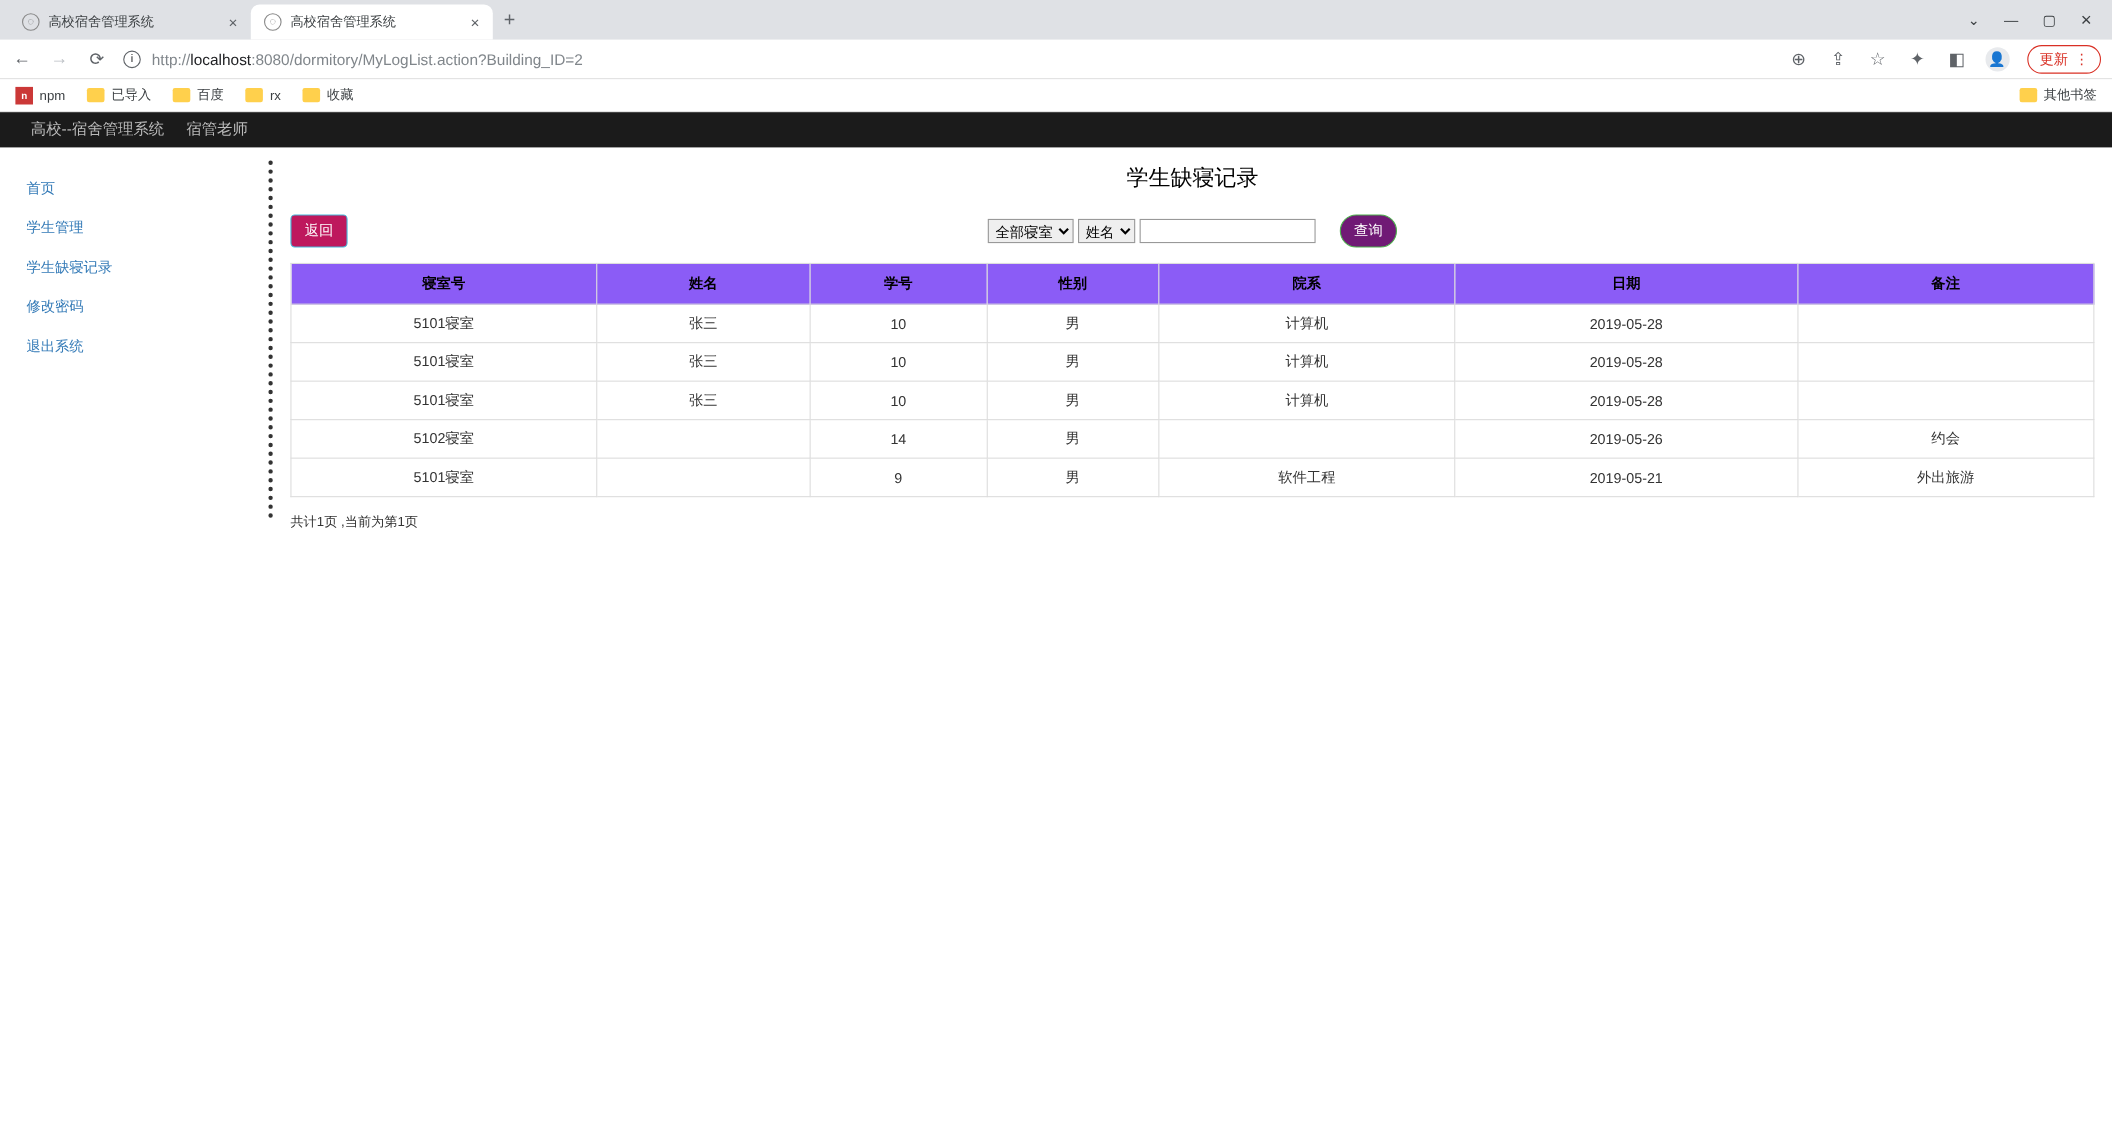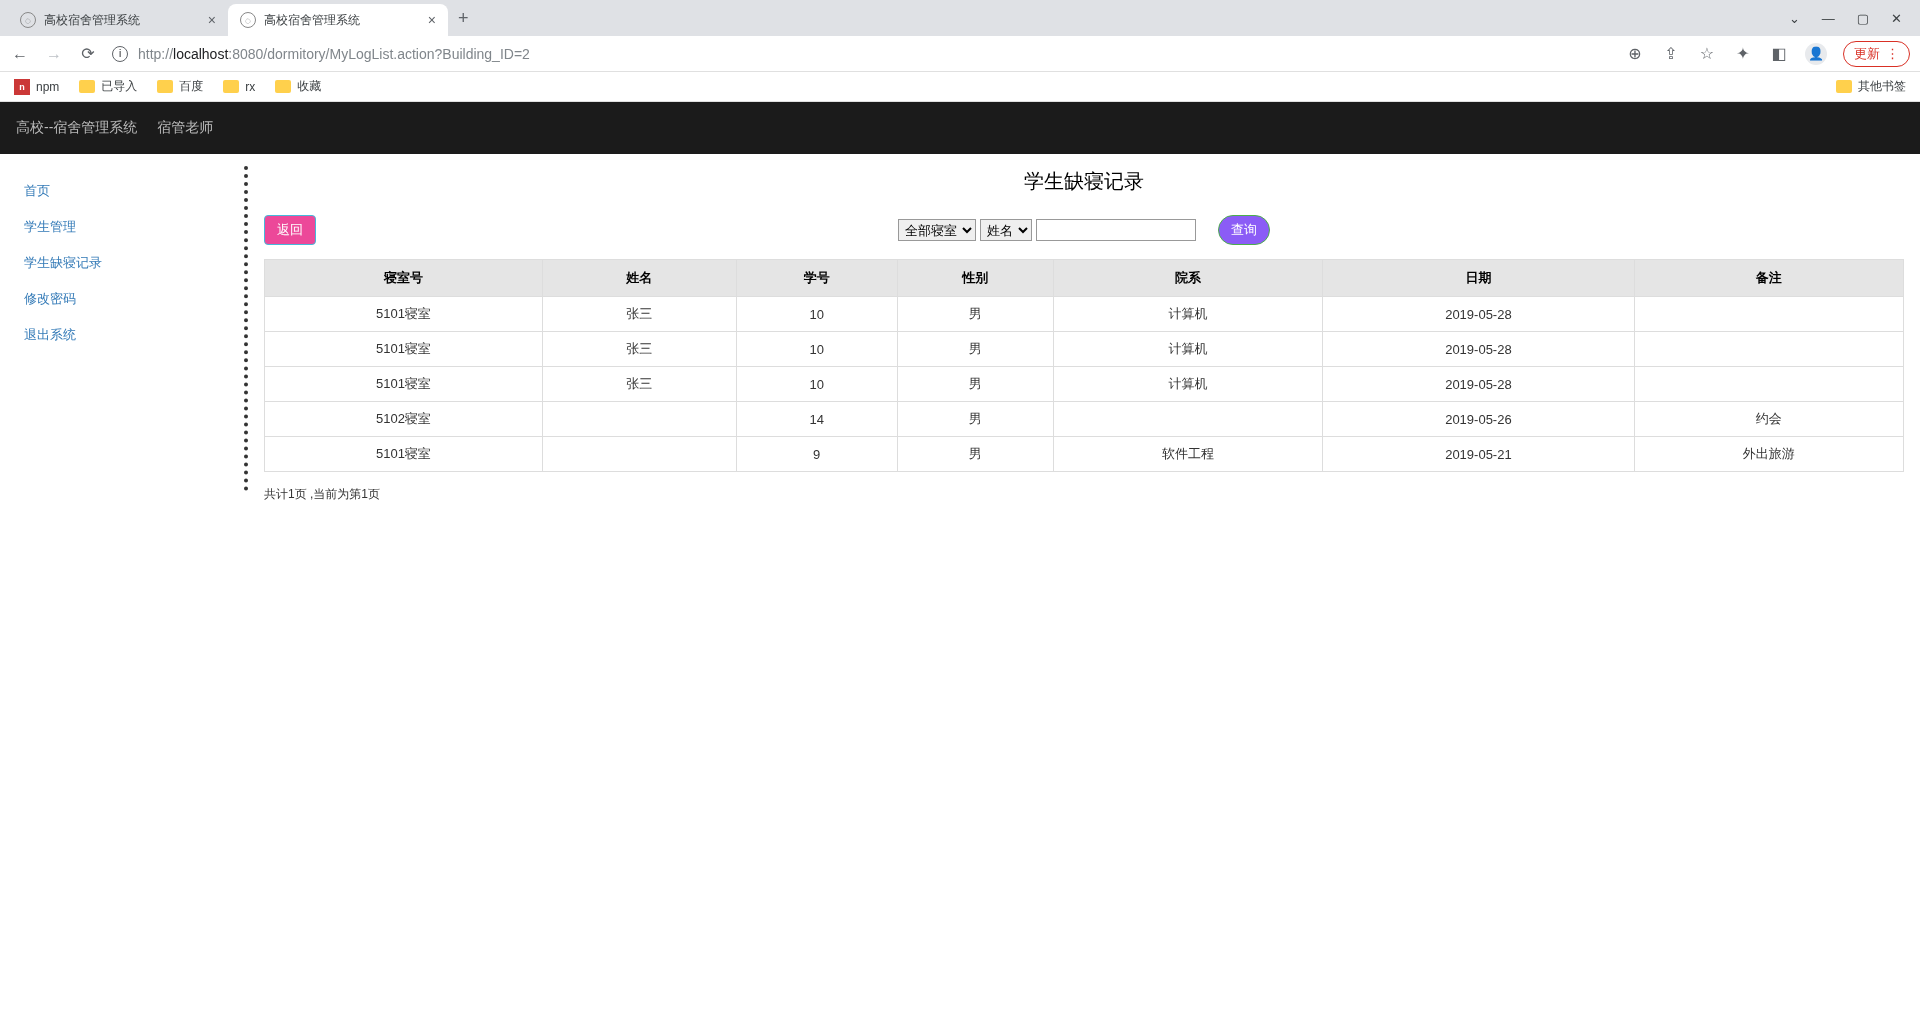--- a/index.html
+++ b/index.html
@@ -26,40 +26,40 @@
 .update-btn { border: 1px solid #d93025; color: #d93025; padding: 3px 10px; border-radius: 14px; font-size: 13px; display: flex; align-items: center; gap: 6px; cursor: pointer; }
 .profile-icon { width: 22px; height: 22px; background: #e8eaed; border-radius: 50%; display: flex; align-items: center; justify-content: center; }
 
 .bookmark-bar { display: flex; align-items: center; height: 30px; background: #fff; padding: 0 14px; gap: 20px; border-bottom: 1px solid #e0e0e0; font-size: 12px; }
 .bookmark { display: flex; align-items: center; gap: 6px; color: #3c4043; cursor: pointer; }
 .bm-folder { width: 16px; height: 13px; background: #ffd04c; border-radius: 2px; }
 .bm-npm { width: 16px; height: 16px; background: #cb3837; color: #fff; display: flex; align-items: center; justify-content: center; font-size: 9px; font-weight: bold; }
 .bookmark-right { margin-left: auto; }
 
 
-.app-topbar { background: #1b1b1b; color: #bbb; display: flex; align-items: center; height: 52px; padding: 0 16px; gap: 20px; font-size: 14px; }
+.app-topbar { background: #1b1b1b; color: #bbb; display: flex; align-items: center; height: 32px; padding: 0 28px; gap: 20px; font-size: 14px; }
 .app-topbar span { cursor: pointer; }
 
 .app-body { display: flex; }
 .sidebar { width: 244px; padding: 28px 0 0 24px; }
 .sidebar a { display: block; color: #337ab7; font-size: 13px; margin-bottom: 18px; text-decoration: none; cursor: pointer; }
 
 .divider { border-left: 4px dotted #333; margin: 12px 0; }
 
 .main { flex: 1; padding: 14px 16px 0 16px; }
 .page-title { text-align: center; font-size: 20px; font-weight: normal; margin-bottom: 20px; }
 
 .toolbar { display: flex; align-items: center; justify-content: center; position: relative; margin-bottom: 14px; gap: 4px; }
-.back-btn { position: absolute; left: 0; background: #ec4899; color: #fff; border: 1px solid #46b8da; padding: 5px 12px; border-radius: 4px; font-size: 13px; cursor: pointer; }
+.back-btn { position: absolute; left: 0; background: #be185d; color: #fff; border: 1px solid #46b8da; padding: 5px 12px; border-radius: 4px; font-size: 13px; cursor: pointer; }
 .toolbar select, .toolbar input { border: 1px solid #999; font-size: 13px; height: 22px; padding: 0 2px; }
 .toolbar input[type=text] { width: 160px; }
-.search-btn { background: #8b5cf6; color: #fff; border: 1px solid #4cae4c; padding: 5px 12px; border-radius: 15px; font-size: 13px; cursor: pointer; margin-left: 18px; }
+.search-btn { background: #701a75; color: #fff; border: 1px solid #4cae4c; padding: 5px 12px; border-radius: 15px; font-size: 13px; cursor: pointer; margin-left: 18px; }
 
 table { width: 100%; border-collapse: collapse; text-align: center; font-size: 13px; }
-thead th { background: #e5e5e5; font-weight: bold; padding: 9px 4px; border: 1px solid #ddd; }
+thead th { background: #8b5cf6; font-weight: bold; padding: 9px 4px; border: 1px solid #ddd; }
 tbody td { padding: 8px 20px; border: 1px solid #ddd; color: #333; }
 
 .pager { text-align: left; font-size: 12px; color: #333; margin-top: 14px; }
 
 .watermark { position: absolute; left: 510px; top: 404px; color: #e02020; font-size: 26px; font-family: "SimHei", sans-serif; white-space: nowrap; pointer-events: none; letter-spacing: 1px; }
 .content-wrap { position: relative; }
 </style>
 </head>
 <body>
 

